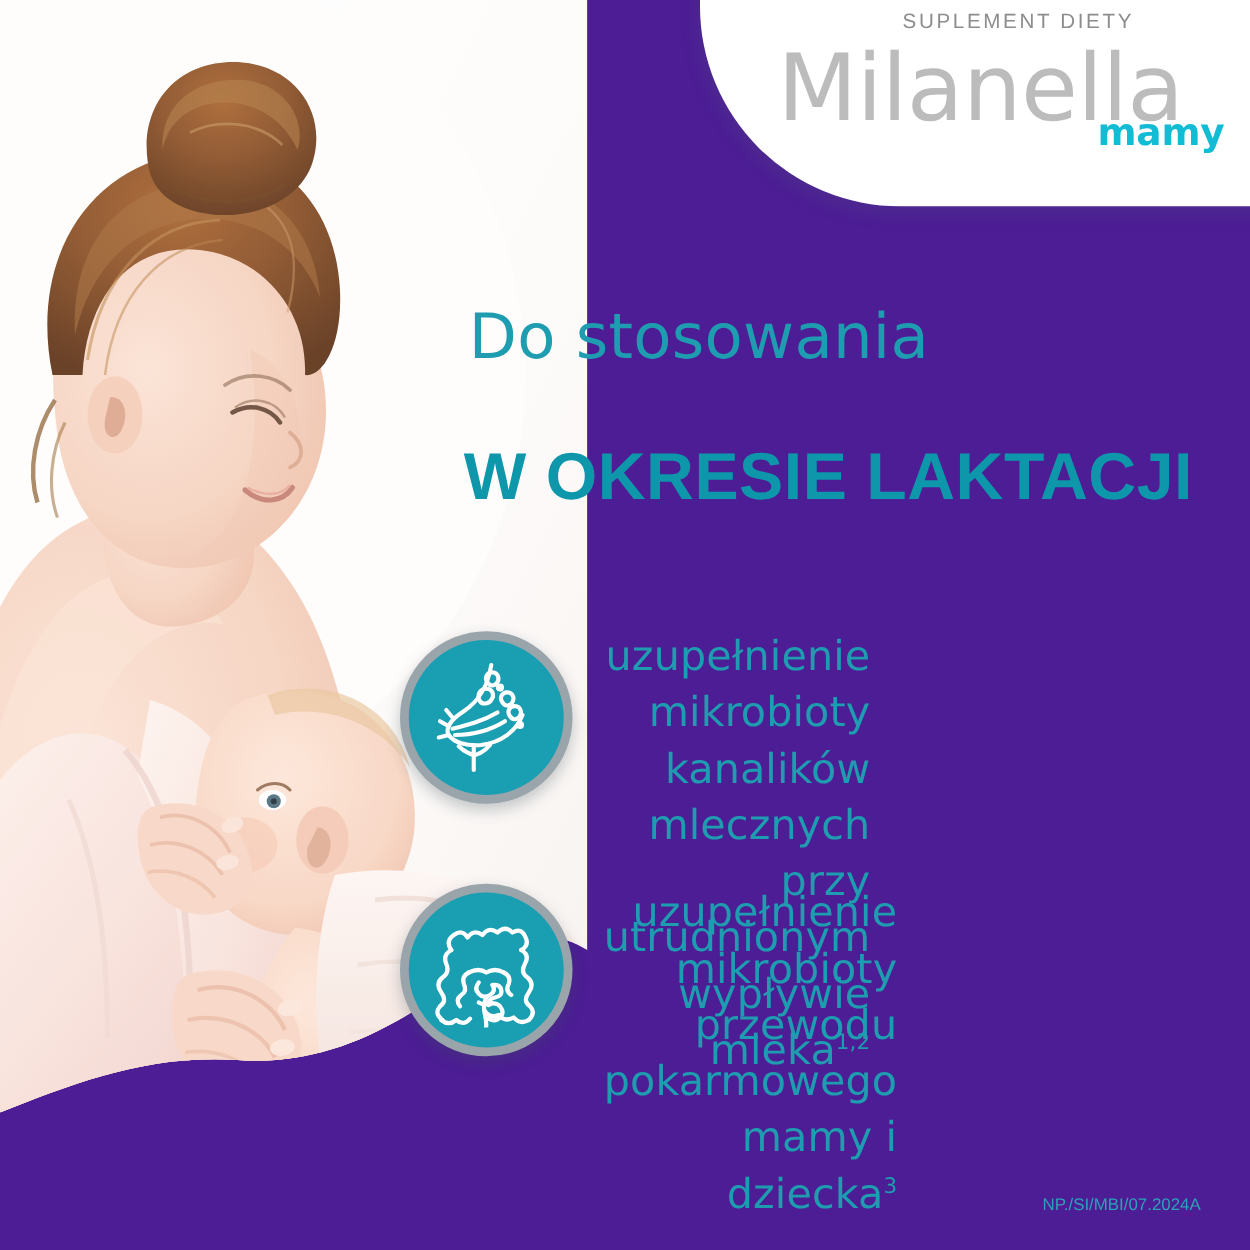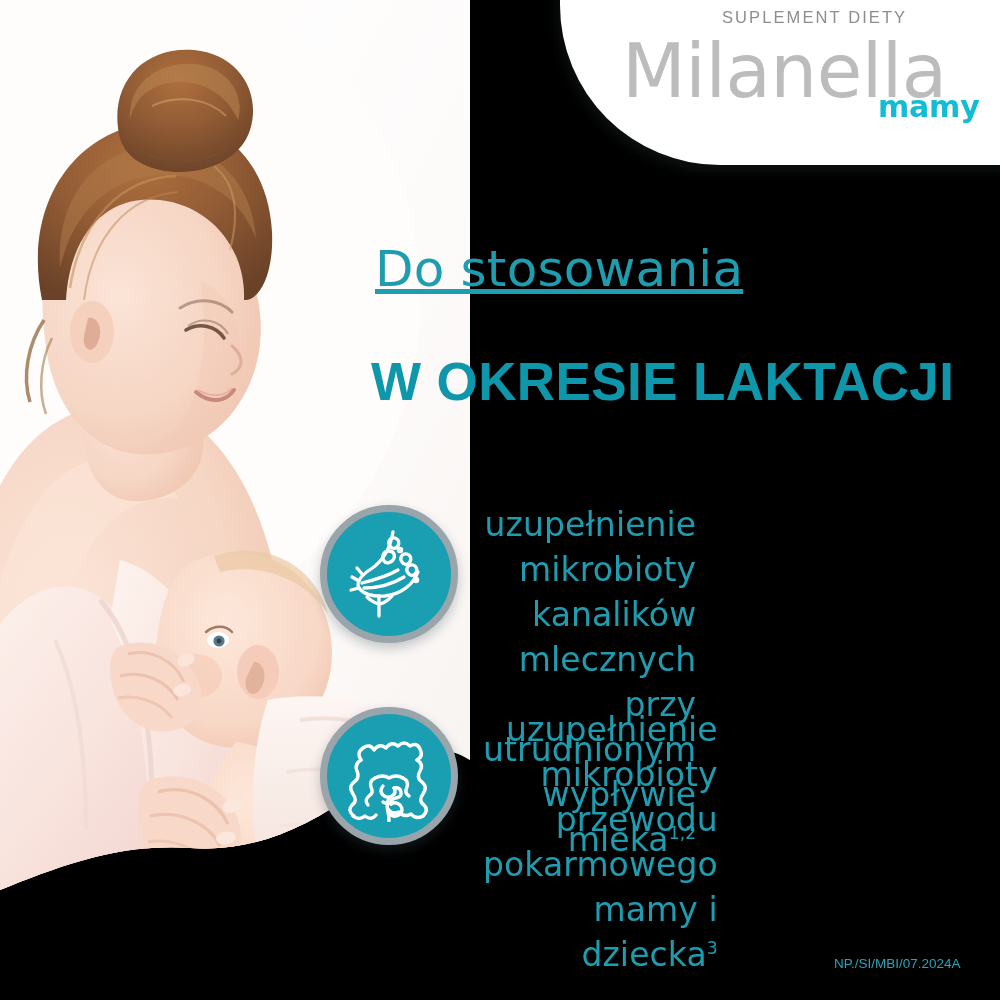--- a/index.html
+++ b/index.html
@@ -5,21 +5,21 @@
   html,body{margin:0;padding:0;}
   body{
     width:1000px;height:1000px;
     font-family:"Liberation Sans", sans-serif;
     background:#ffffff;
     overflow:hidden;
   }
   #ad{
     position:relative;
     width:1000px;height:1000px;
-    background:#000000;
+    background:#4c1d95;
     overflow:hidden;
   }
 
   
   .photo-wrap{
     position:absolute;left:0;top:0;width:470px;height:905px;
     overflow:hidden;
   }
   .photo-svg{display:block;width:470px;height:905px;}
 
@@ -60,21 +60,20 @@
   }
 
   
   .head-1{
     position:absolute;left:375px;top:240px;
     font-size:50px;line-height:58px;
     color:#1f9db0;font-weight:400;
     letter-spacing:.2px;
     font-family:"DejaVu Sans", sans-serif;
     white-space:nowrap;
-    text-decoration:underline;
   }
   .head-2{
     position:absolute;left:371px;top:306px;
     font-size:53px;line-height:60px;
     color:#0e97ab;font-weight:700;
     letter-spacing:.4px;
     font-family:"Liberation Sans", sans-serif;
     white-space:nowrap;
     margin-top:46px;
   }

